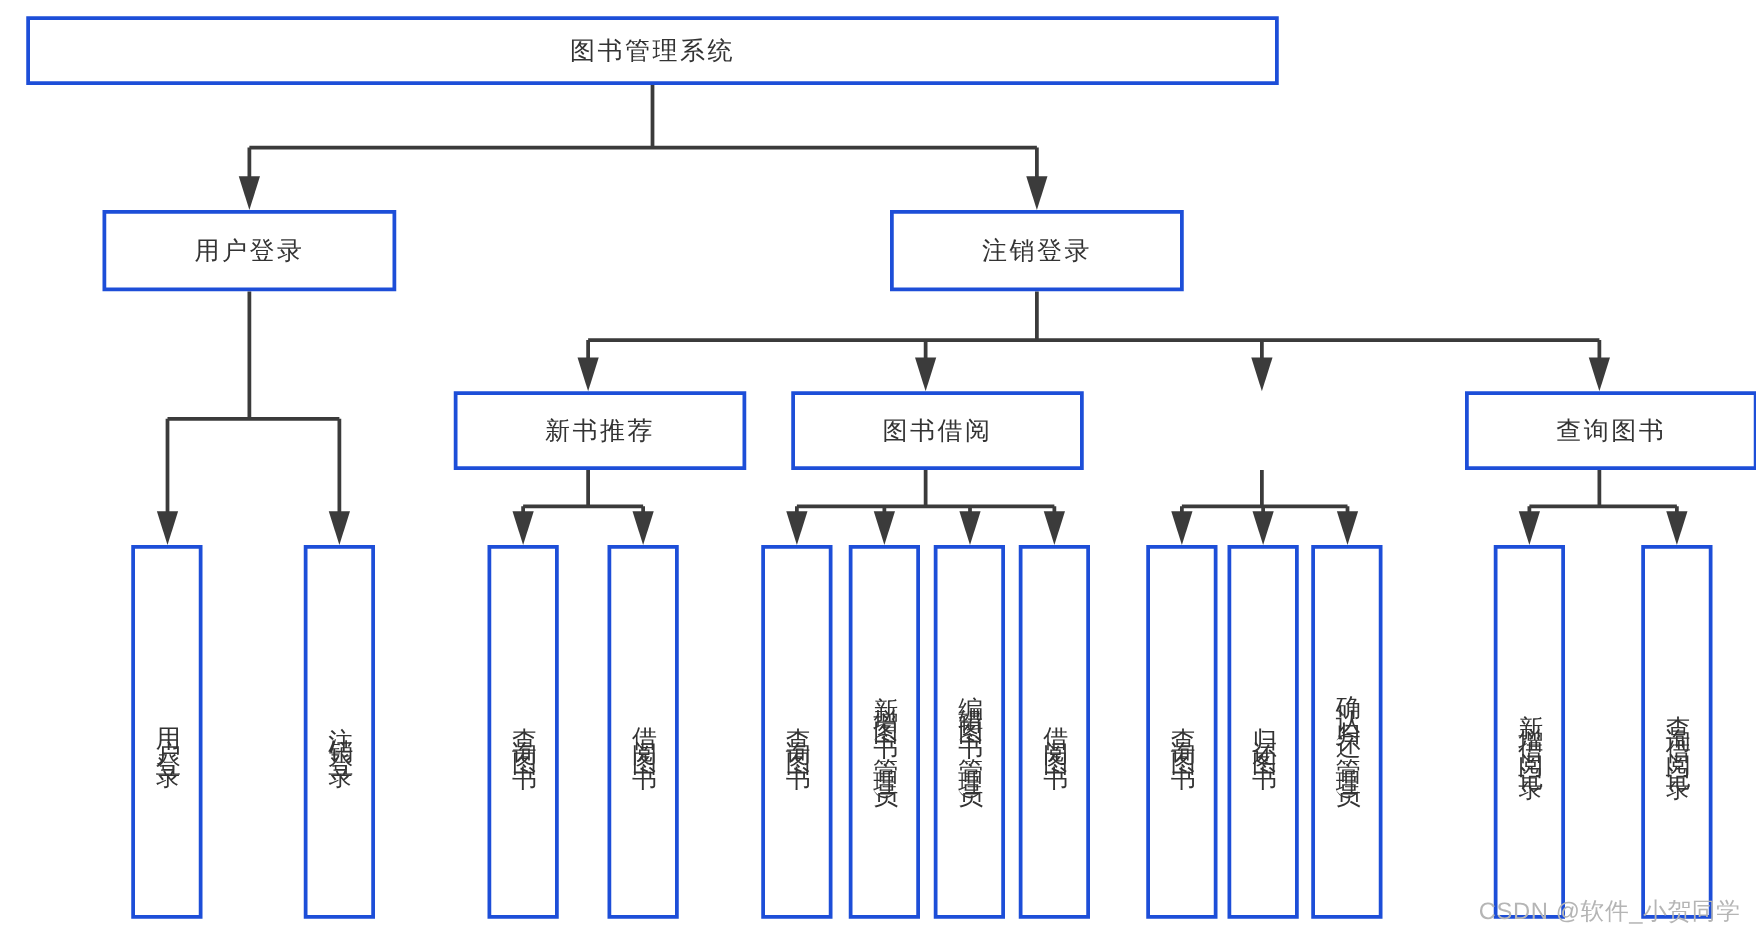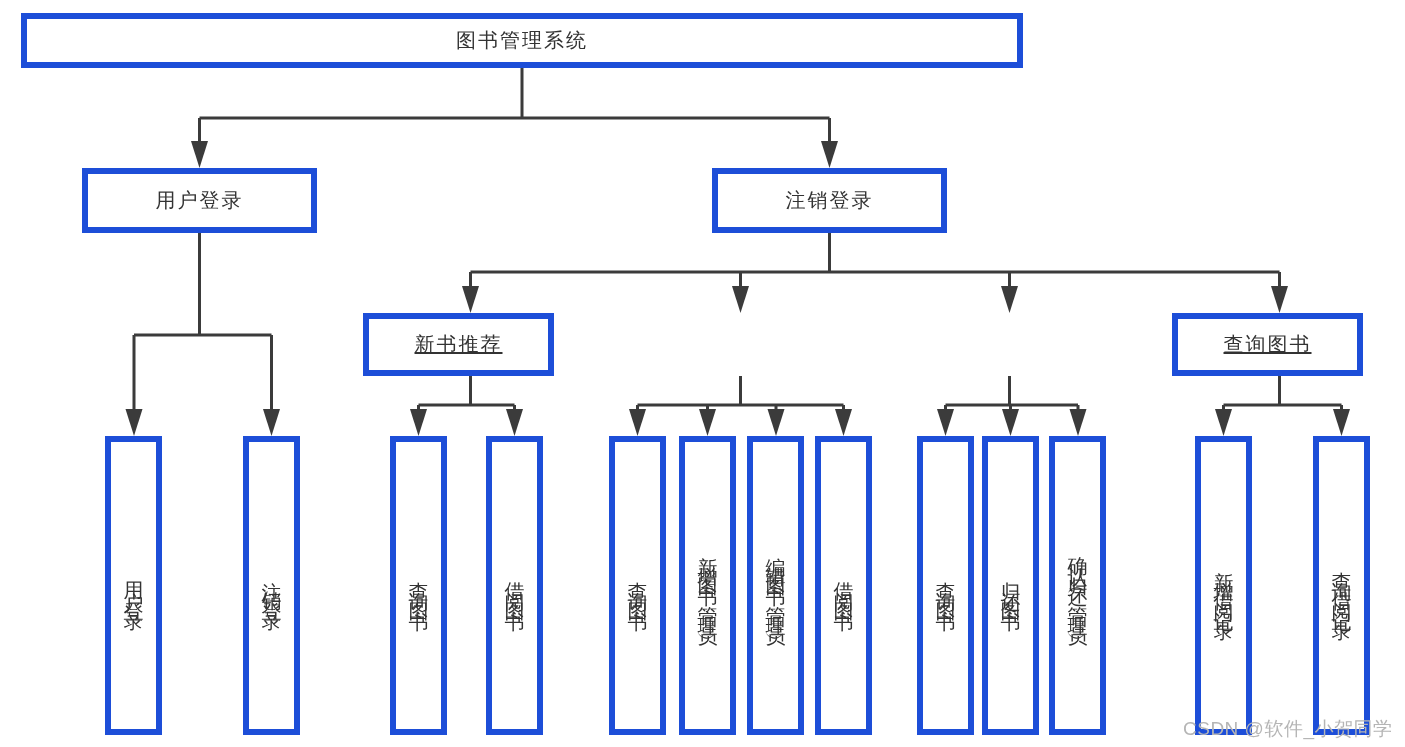--- a/index.html
+++ b/index.html
@@ -13,21 +13,21 @@
   }
   .connectors {
     position: absolute;
     left: 0; top: 0;
     z-index: 1;
   }
   .box {
     position: absolute;
     box-sizing: border-box;
     background: #ffffff;
-    border: 6px solid #1d4ed8;
+    border: 3px solid #1d4ed8;
     display: flex;
     align-items: center;
     justify-content: center;
     color: #333333;
     font-size: 20px;
     letter-spacing: 2px;
     z-index: 2;
     text-align: center;
   }
   .leaf {
@@ -38,21 +38,21 @@
   .leaf .vtext {
     writing-mode: vertical-rl;
     text-orientation: mixed;
     letter-spacing: 10px;
     line-height: 1.05;
     white-space: nowrap;
   }
   .root-box   { left: 21px;  top: 13px;  width: 1002px; height: 55px; }
   .l2-a       { left: 82px;  top: 168px; width: 235px;  height: 65px; }
   .l2-b       { left: 712px; top: 168px; width: 235px;  height: 65px; }
-  .l3         { top: 313px;  width: 191px; height: 63px; text-decoration: underline; }
+  .l3         { top: 313px;  width: 234px; height: 63px; }
   .l3-a { left: 363px; }
   .l3-b { left: 633px; }
   .l3-c { left: 902px; }
   .l3-d { left: 1172px; }
   .leaf-1  { left: 105px; }
   .leaf-2  { left: 243px; }
   .leaf-3  { left: 390px; }
   .leaf-4  { left: 486px; }
   .leaf-5  { left: 609px; }
   .leaf-6  { left: 679px; }
@@ -129,20 +129,23 @@
   <div class="box l2-a">
     <span>用户登录</span>
   </div>
   <div class="box l2-b">
     <span>注销登录</span>
   </div>
 
   <div class="box l3 l3-a">
     <span>新书推荐</span>
   </div>
+  <div class="box l3 l3-b">
+    <span>图书借阅</span>
+  </div>
   <div class="box l3 l3-d">
     <span>查询图书</span>
   </div>
 
   <div class="box leaf leaf-1">
     <span class="vtext">用户登录</span>
   </div>
   <div class="box leaf leaf-2">
     <span class="vtext">注销登录</span>
   </div>

